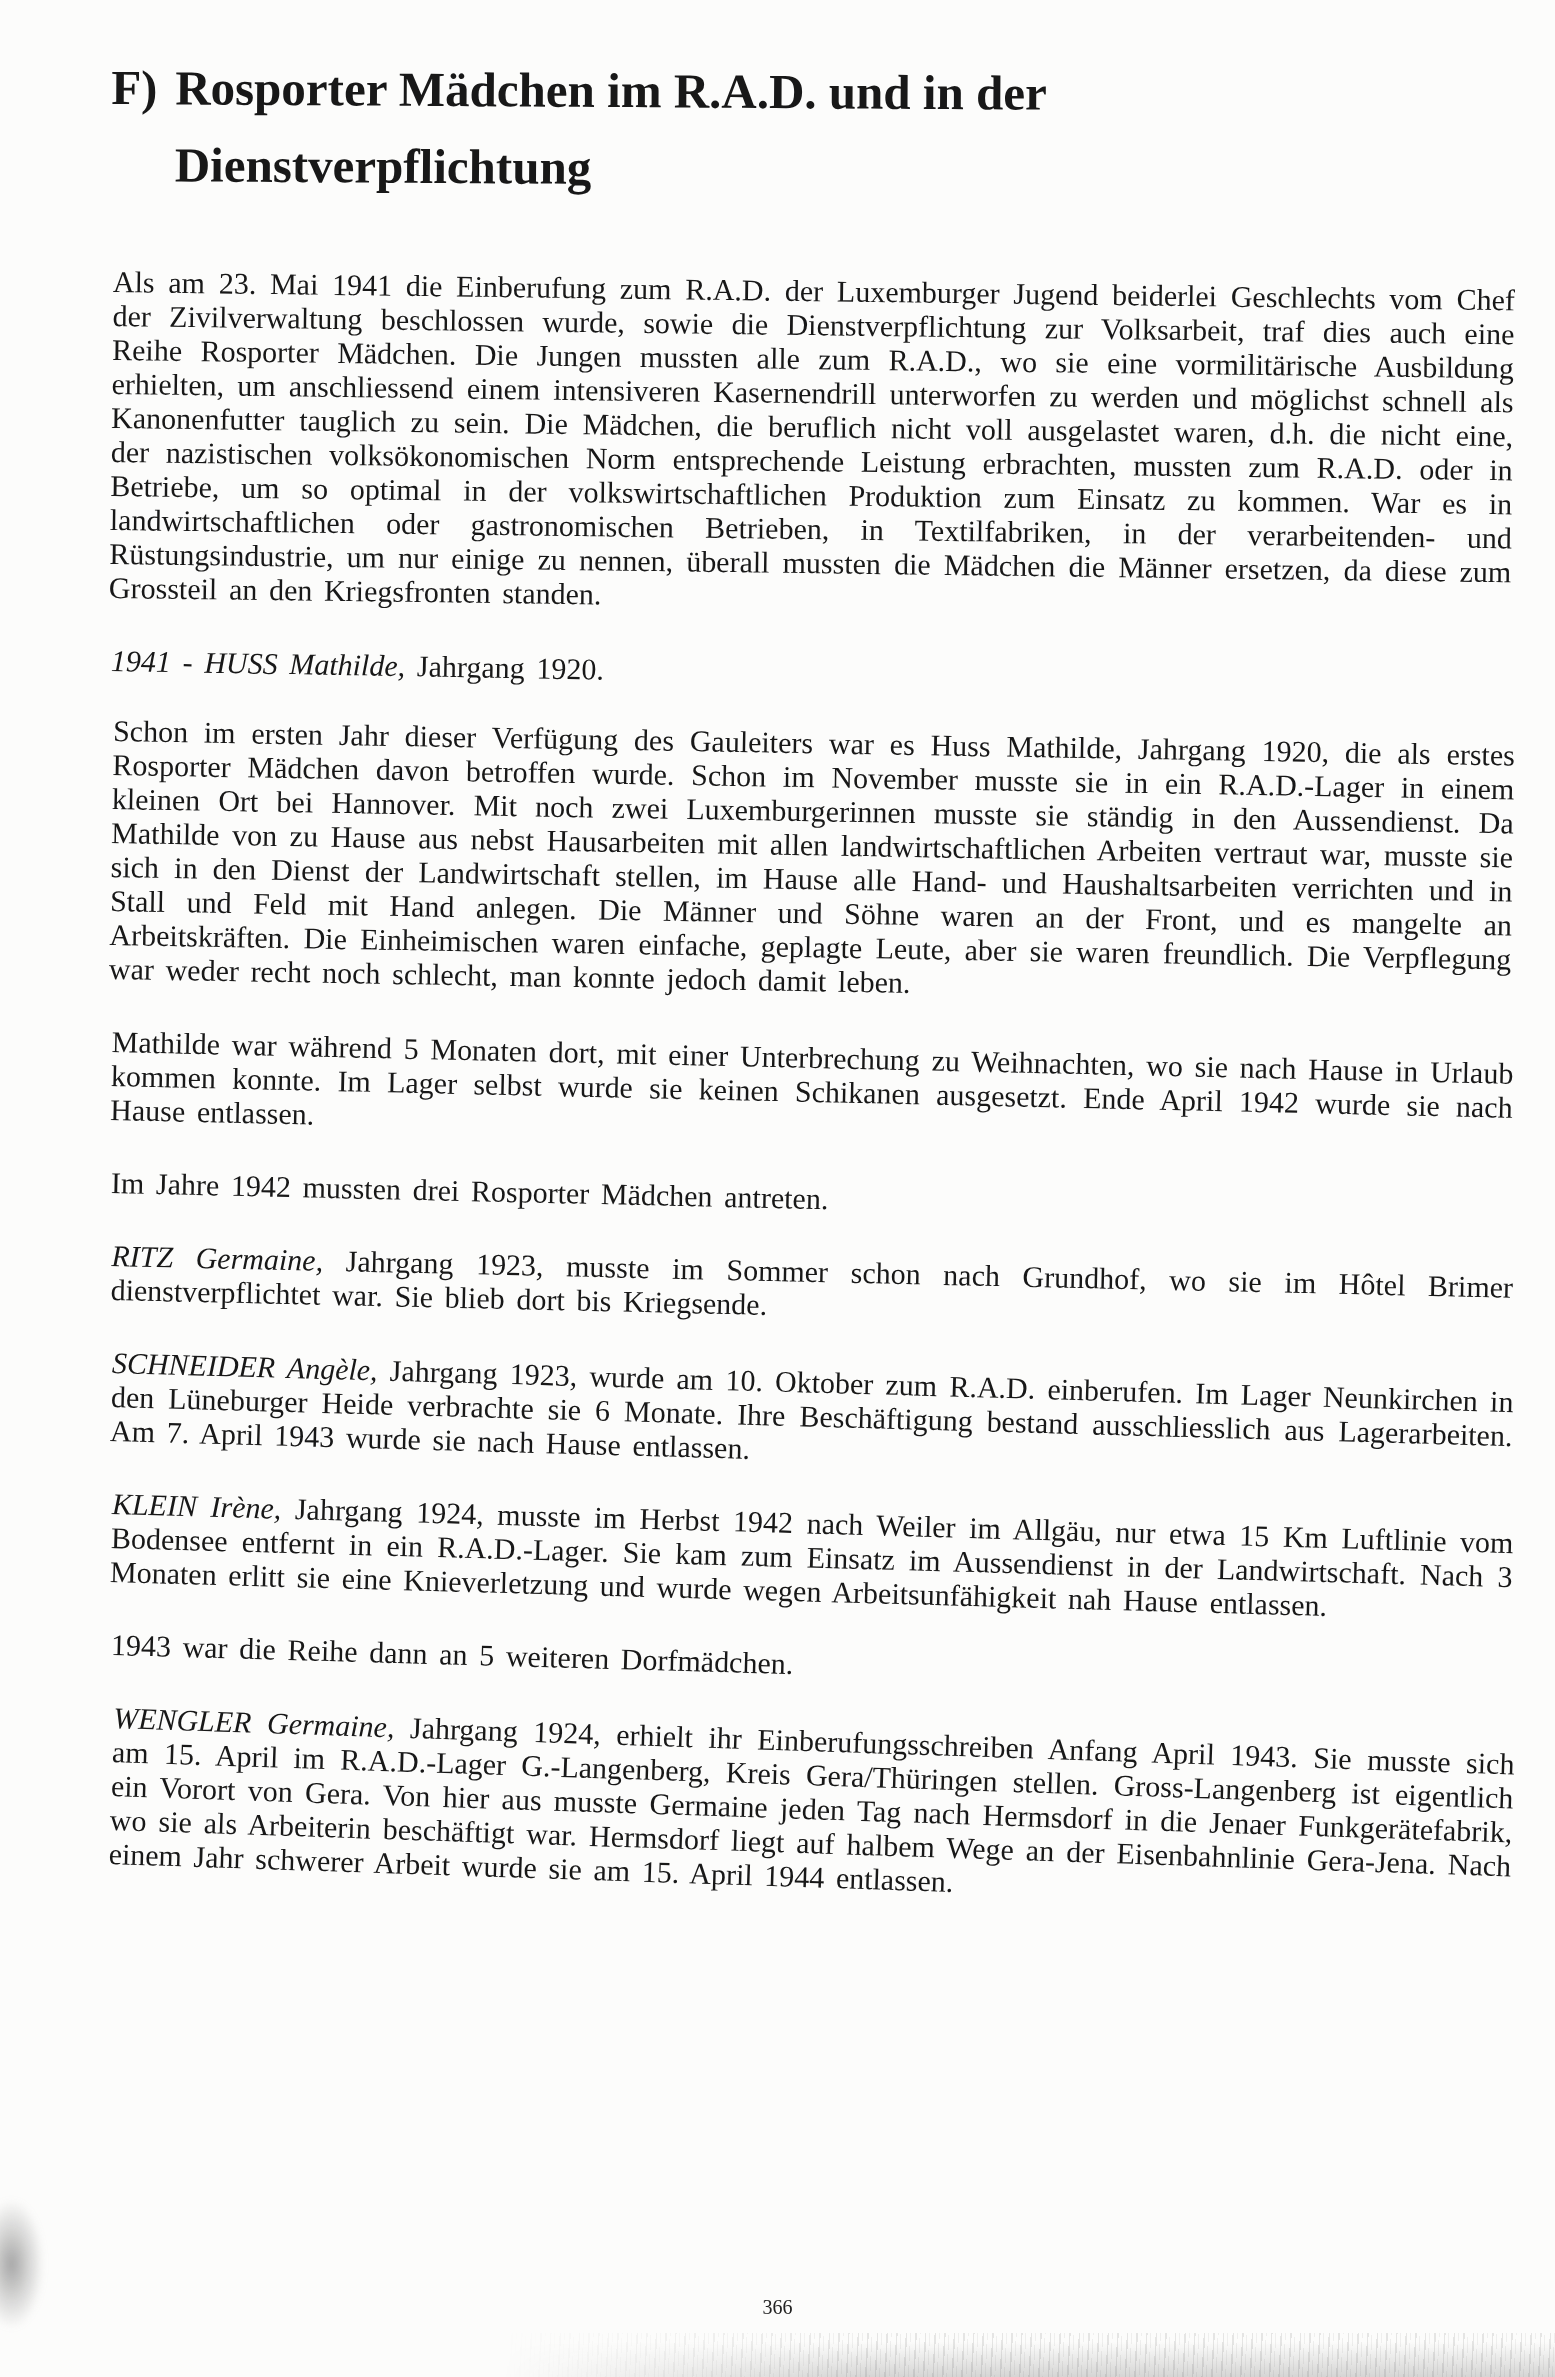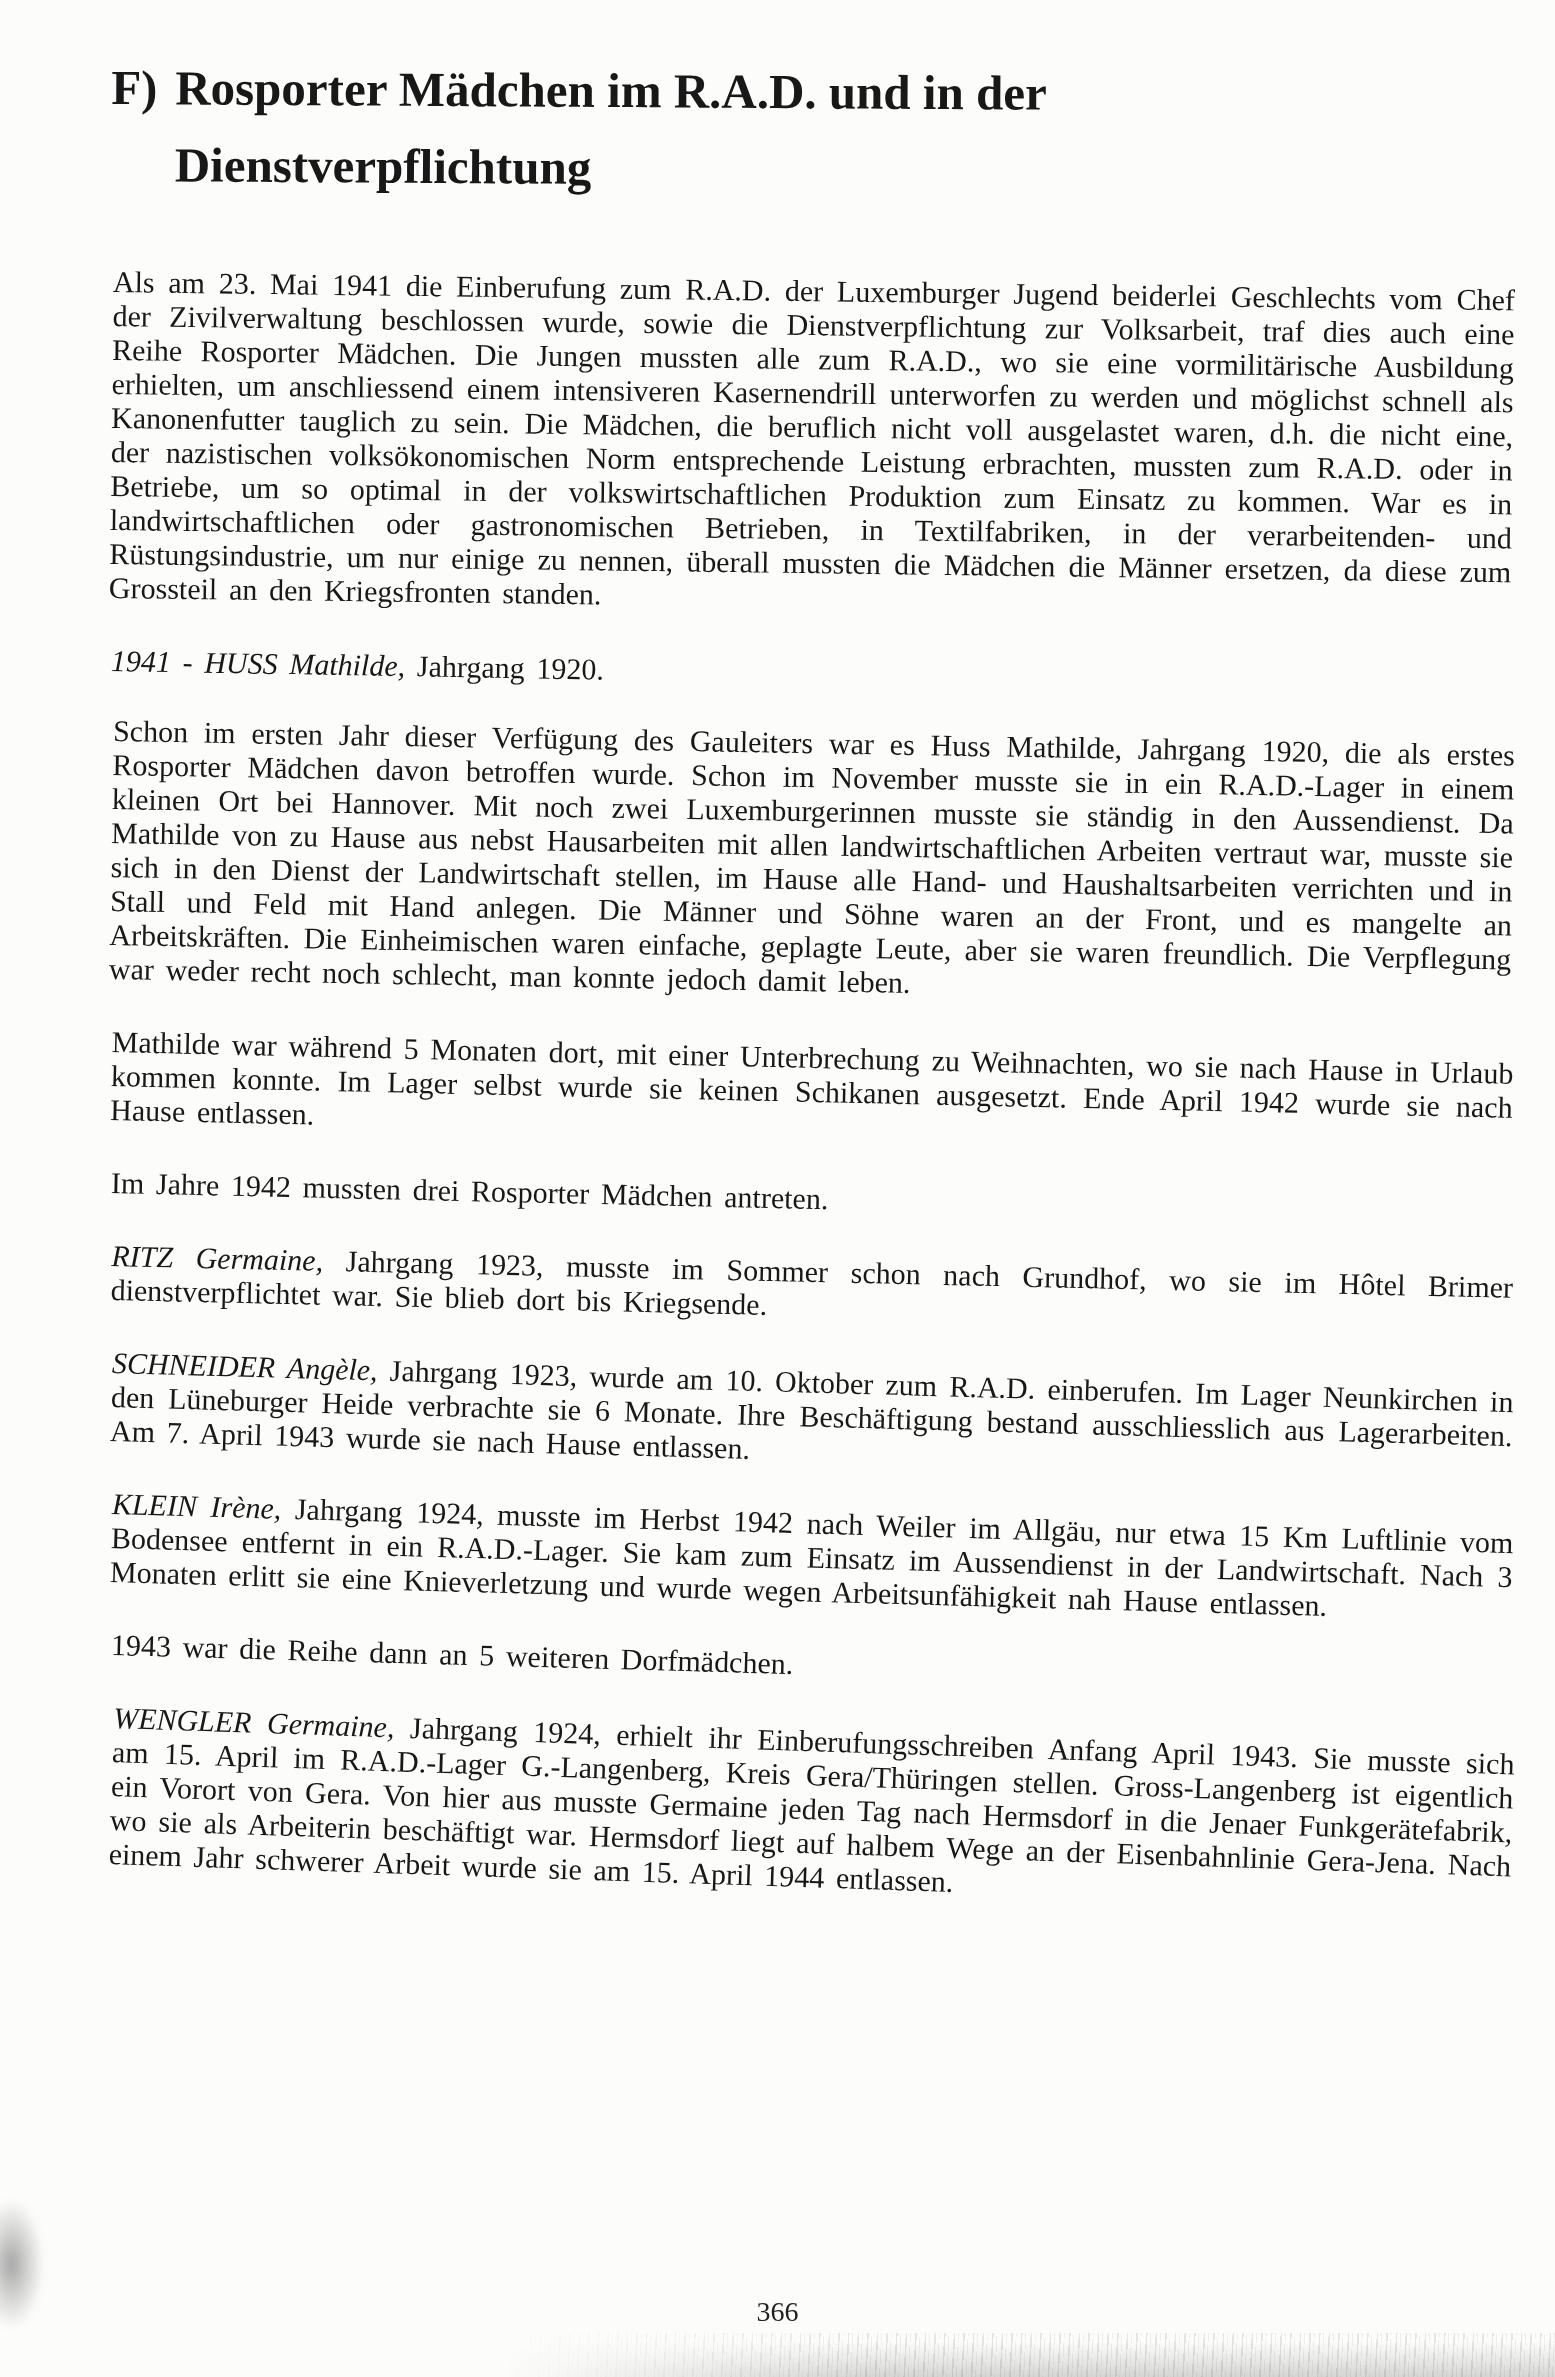--- a/index.html
+++ b/index.html
@@ -26,21 +26,21 @@
   .t-line{display:block;}
   .t-line2{margin-top:19px;}
 
   .body-text{margin-top:71px;font-size:30px;line-height:34px;word-spacing:0.14em;}
   .body-text p{margin:0 0 39px 0;text-align:justify;}
   p.entry-heading{text-align:left;margin:4.4px 0 36px 0;}
   .entry-name{font-style:italic;}
 
   .page-number{
     position:absolute;left:0;right:0;top:2296px;
-    text-align:center;font-size:28px;color:#222;
+    text-align:center;font-size:20px;color:#222;
   }
 
   
   .artifact-blob{
     position:absolute;left:-21px;top:2199px;width:65px;height:130px;
     border-radius:50%;
     background:radial-gradient(closest-side, rgba(95,95,95,0.55), rgba(120,120,120,0.28) 55%, rgba(150,150,150,0) 100%);
     filter:blur(3.7px);
   }
   .artifact-noise{

